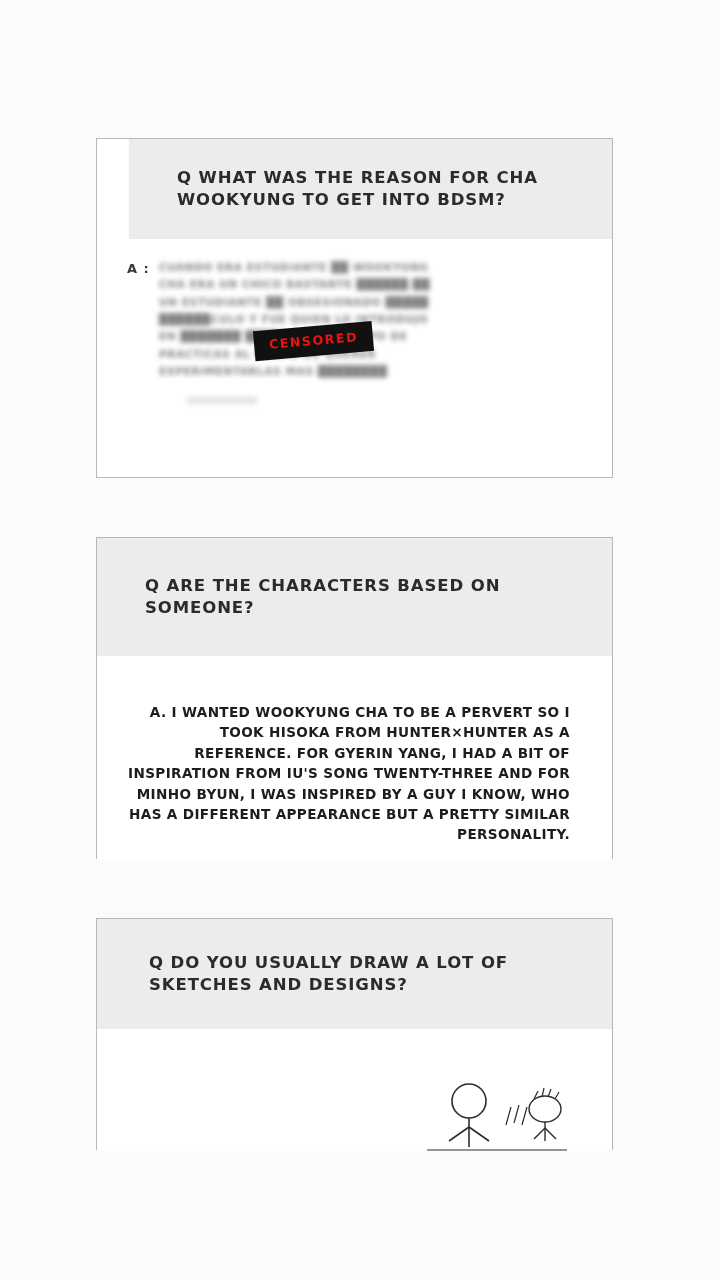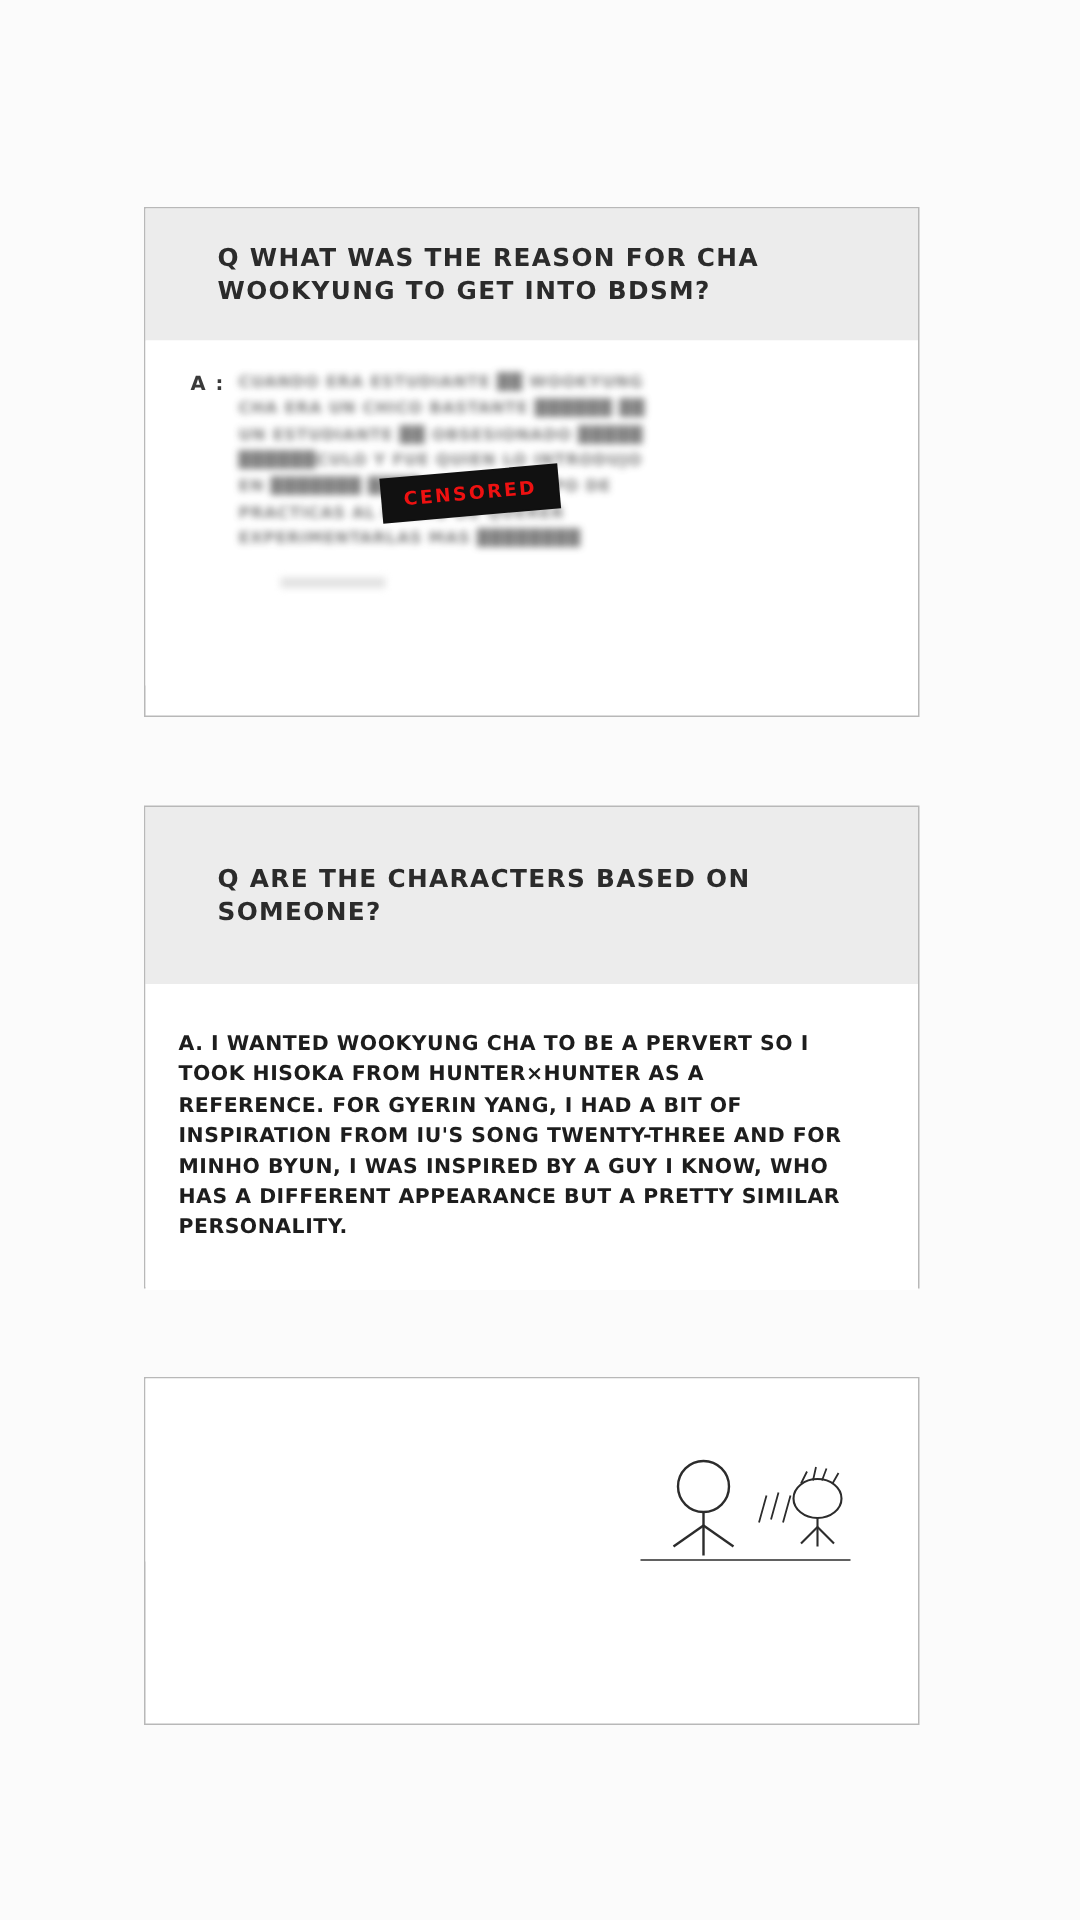--- a/index.html
+++ b/index.html
@@ -51,21 +51,21 @@
   }
 
   .qa-body {
     background: #ffffff;
     box-sizing: border-box;
     position: relative;
   }
 
   
   #card-1 { top: 138px; height: 340px; }
-  #card-1 .qa-head { height: 88px; }
+  #card-1 .qa-head { height: 100px; margin-left: 32px; }
   #card-1 .qa-body { height: 230px; padding: 26px 40px 0 30px; }
 
   .ans-label {
     position: absolute;
     left: 30px;
     top: 22px;
     font-size: 13px;
     letter-spacing: 1px;
     color: #3a3a3a;
     font-weight: bold;
@@ -108,21 +108,21 @@
     font-weight: bold;
     font-size: 12.5px;
     letter-spacing: 1.6px;
     padding: 6px 14px 7px 14px;
     box-shadow: 0 0 0 1px #111;
   }
 
   
   #card-2 { top: 537px; height: 322px; }
   #card-2 .qa-head { height: 118px; }
-  #card-2 .qa-body { height: 204px; padding: 30px 42px 0 22px; }
+  #card-2 .qa-body { height: 204px; padding: 46px 42px 0 22px; text-align: right; }
 
   .answer-text {
     font-family: "DejaVu Sans", sans-serif;
     font-weight: bold;
     font-size: 13.6px;
     letter-spacing: 0.35px;
     line-height: 1.5;
     color: #1d1d1d;
     text-transform: uppercase;
     margin: 0;
@@ -161,20 +161,23 @@
   <div class="qa-card" id="card-2">
     <div class="qa-head">
       <p class="qa-question">Q ARE THE CHARACTERS BASED ON SOMEONE?</p>
     </div>
     <div class="qa-body">
       <p class="answer-text">A. I WANTED WOOKYUNG CHA TO BE A PERVERT SO I TOOK HISOKA FROM HUNTER×HUNTER AS A REFERENCE. FOR GYERIN YANG, I HAD A BIT OF INSPIRATION FROM IU'S SONG TWENTY-THREE AND FOR MINHO BYUN, I WAS INSPIRED BY A GUY I KNOW, WHO HAS A DIFFERENT APPEARANCE BUT A PRETTY SIMILAR PERSONALITY.</p>
     </div>
   </div>
 
   <div class="qa-card" id="card-3">
+    <div class="qa-head">
+      <p class="qa-question">Q DO YOU USUALLY DRAW A LOT OF SKETCHES AND DESIGNS?</p>
+    </div>
     <div class="qa-body">
       <svg class="sketch-area" viewBox="0 0 515 122" preserveAspectRatio="none">
 
         <circle cx="372" cy="72" r="17" fill="#ffffff" stroke="#2c2c2c" stroke-width="1.6"></circle>
         <line x1="372" y1="89" x2="372" y2="118" stroke="#2c2c2c" stroke-width="1.6"></line>
         <line x1="372" y1="98" x2="352" y2="112" stroke="#2c2c2c" stroke-width="1.6"></line>
         <line x1="372" y1="98" x2="392" y2="112" stroke="#2c2c2c" stroke-width="1.6"></line>
 
         <ellipse cx="448" cy="80" rx="16" ry="13" fill="#ffffff" stroke="#2c2c2c" stroke-width="1.4"></ellipse>
         <path d="M437 70 l4 -8 M445 68 l2 -9" stroke="#2c2c2c" stroke-width="1.2" fill="none"></path>

